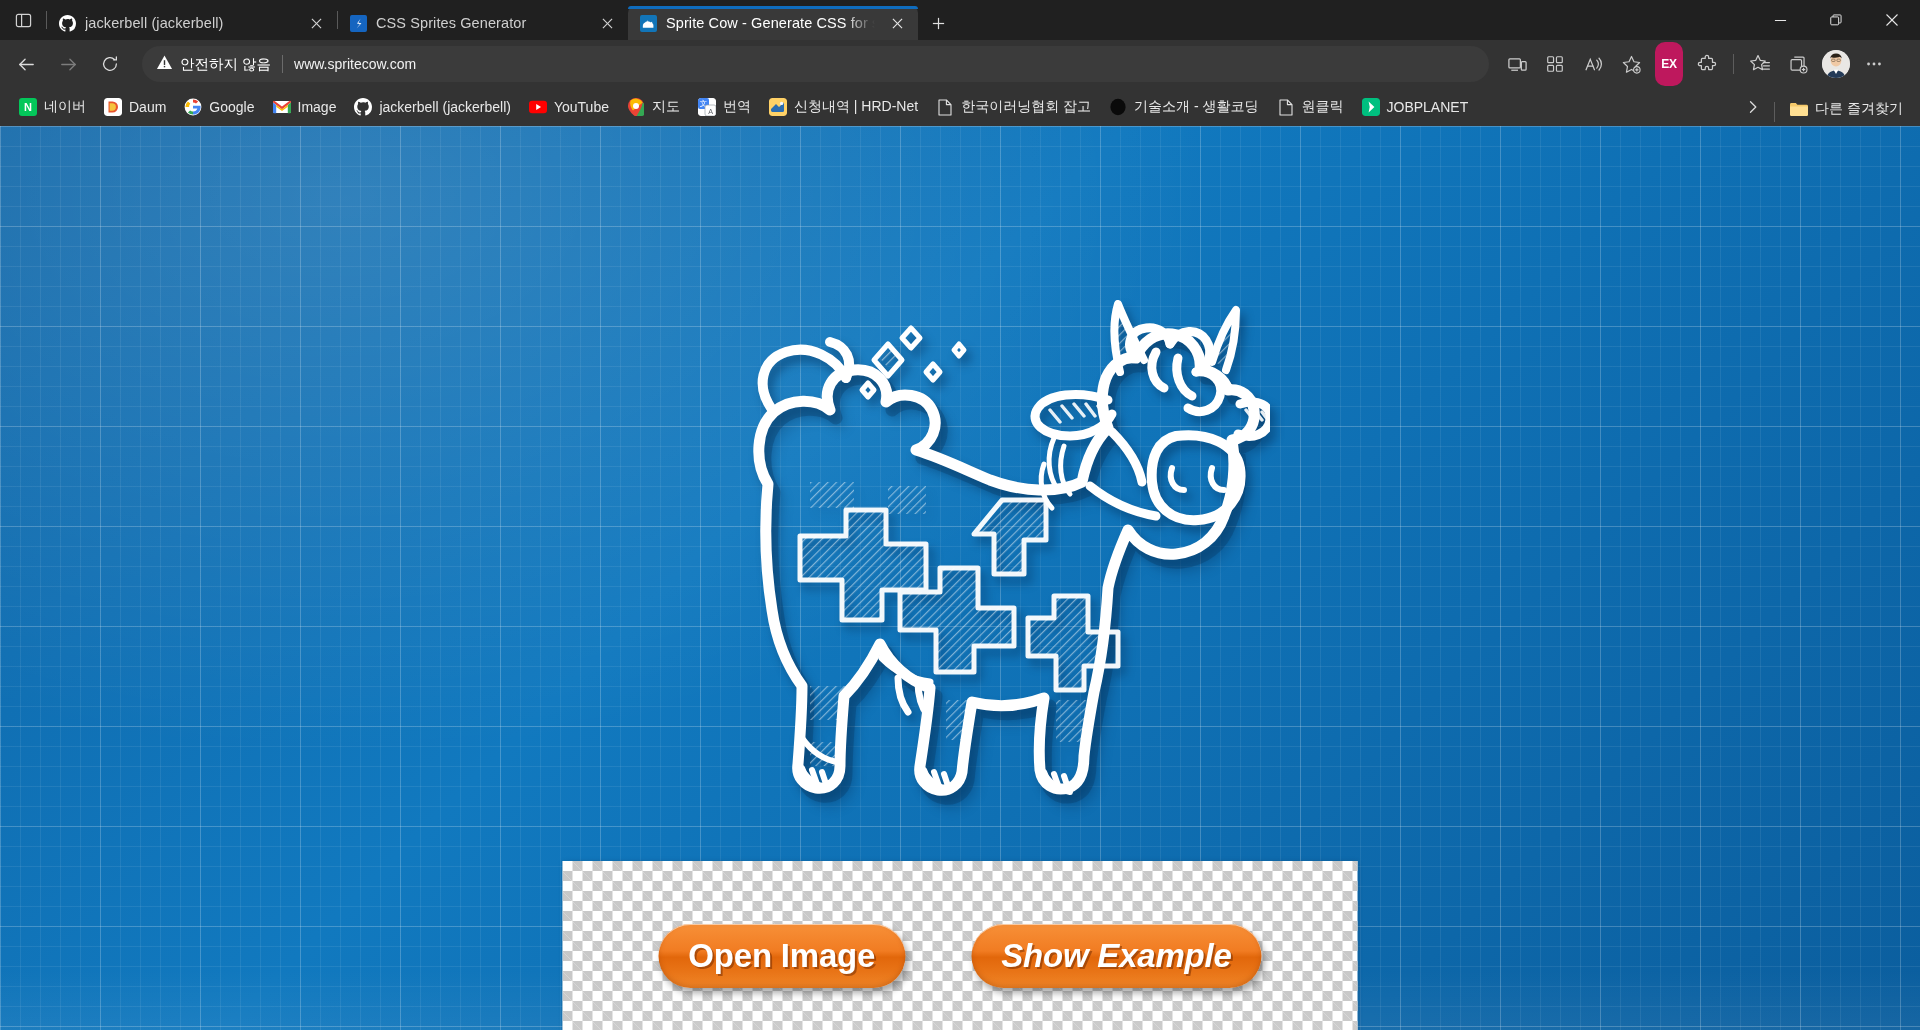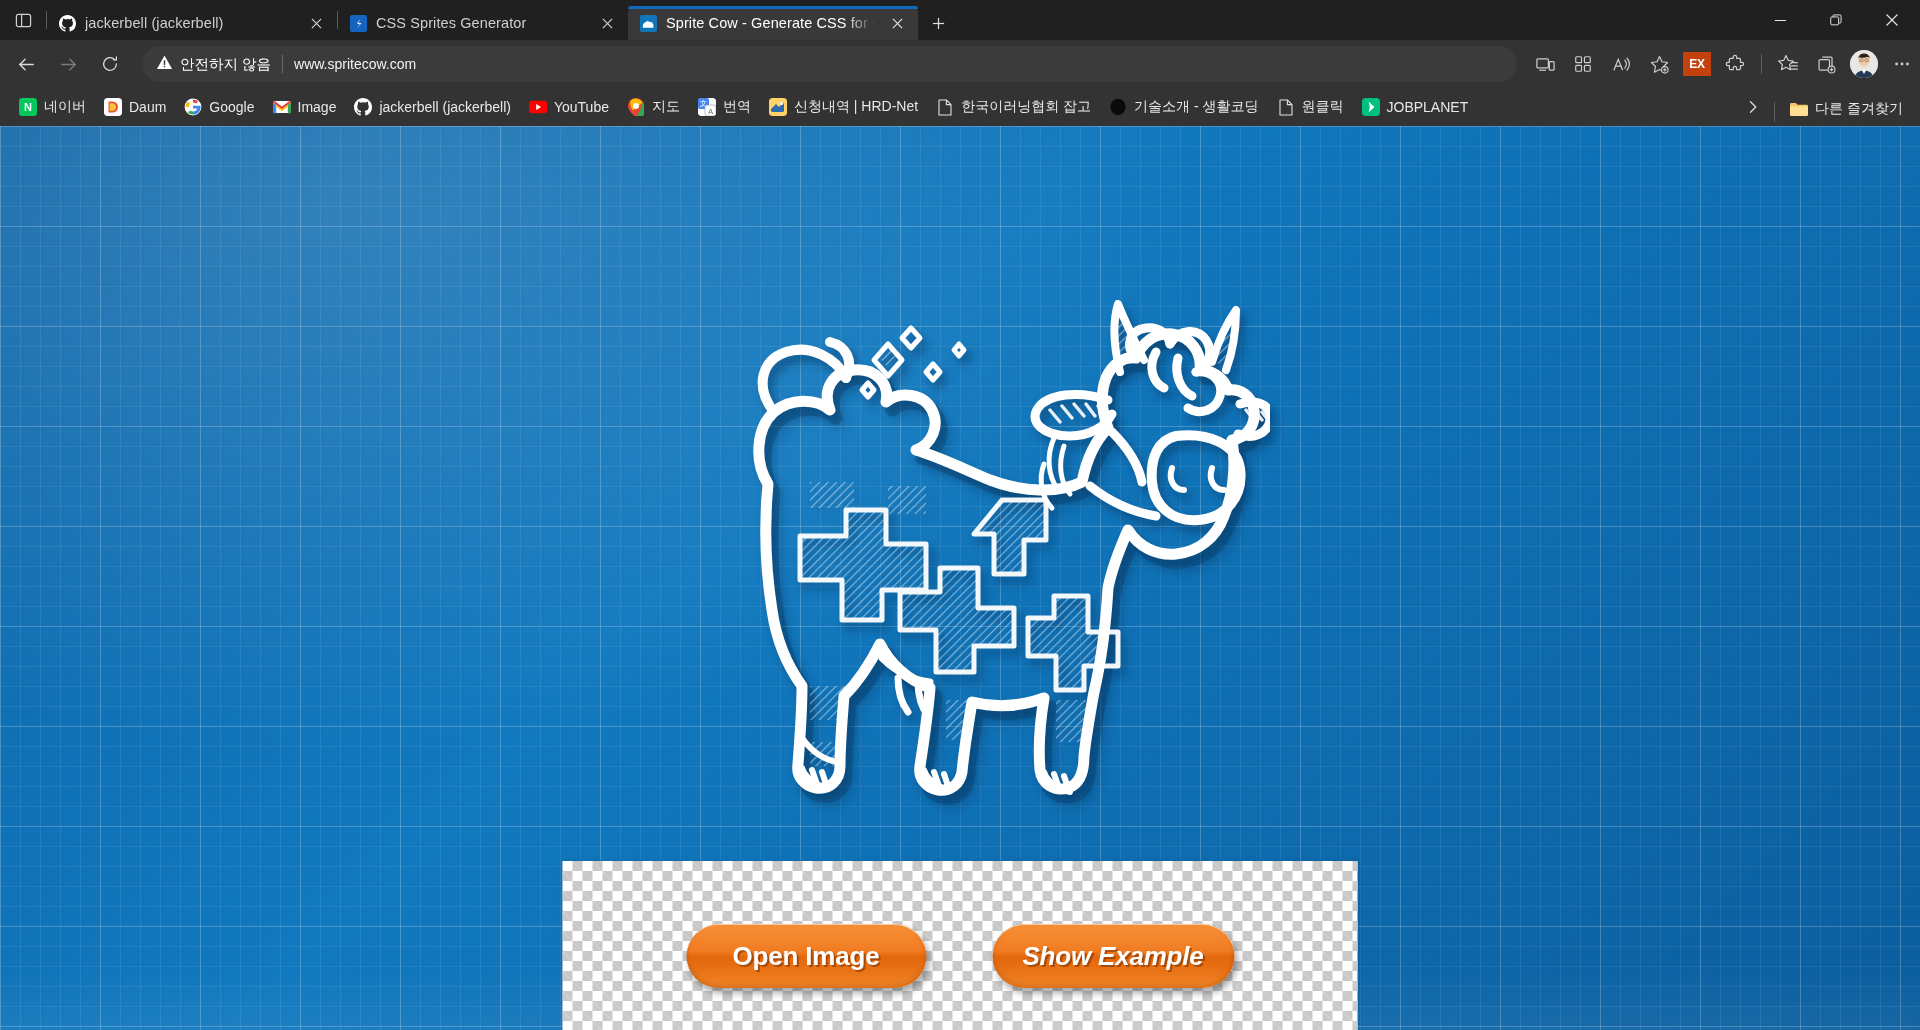--- a/index.html
+++ b/index.html
@@ -103,21 +103,21 @@
     display: flex; align-items: center; justify-content: center;
     color: #e6e6e6;
   }
 
   
   .navbar {
     height: 48px;
     background: #333333;
     display: flex;
     align-items: center;
-    padding: 0 0 0 6px;
+    padding: 0 28px 0 6px;
     gap: 2px;
   }
   .navbtn {
     width: 40px; height: 36px;
     display: flex; align-items: center; justify-content: center;
     border-radius: 5px;
     color: #c8c8c8;
     flex: 0 0 auto;
   }
   .navbtn.dim { color: #7d7d7d; }
@@ -152,23 +152,23 @@
   }
   .omni-right { display: flex; align-items: center; gap: 2px; flex: 0 0 auto; }
   .toolicon {
     width: 36px; height: 34px;
     display: flex; align-items: center; justify-content: center;
     border-radius: 5px;
     color: #cdcdcd;
     flex: 0 0 auto;
   }
   .ext-badge {
-    width: 28px; height: 24px;
-    border-radius: 0;
-    background: #c2410c;
+    width: 28px; height: 44px;
+    border-radius: 10px;
+    background: #be185d;
     color: #fff;
     font-size: 12px; font-weight: bold;
     display: flex; align-items: center; justify-content: center;
     letter-spacing: -.3px;
   }
   .tool-sep { width:1px; height:20px; background:#5d5d5d; margin:0 6px; flex:0 0 auto; }
   .avatar {
     width: 28px; height: 28px; border-radius: 50%;
     overflow: hidden; flex: 0 0 auto;
     background: #d9d9d9;
@@ -275,21 +275,21 @@
   .btn {
     position: relative;
     border: none;
     cursor: pointer;
     height: 64px;
     padding: 0 30px;
     border-radius: 34px;
     color: #ffffff;
     font-family: "Liberation Sans", sans-serif;
     font-weight: bold;
-    font-size: 26px;
+    font-size: 33px;
     letter-spacing: -.2px;
     background:
       linear-gradient(to bottom, #f79038 0%, #f17c22 42%, #e2670b 52%, #f08324 100%);
     box-shadow:
       inset 0 1px 0 rgba(255,255,255,.55),
       inset 0 -2px 5px rgba(150,60,0,.35),
       3px 5px 7px rgba(0,0,0,.35);
     text-shadow: 2px 2px 0 rgba(120,45,0,.55);
     display: flex; align-items: center; justify-content: center;
     white-space: nowrap;

